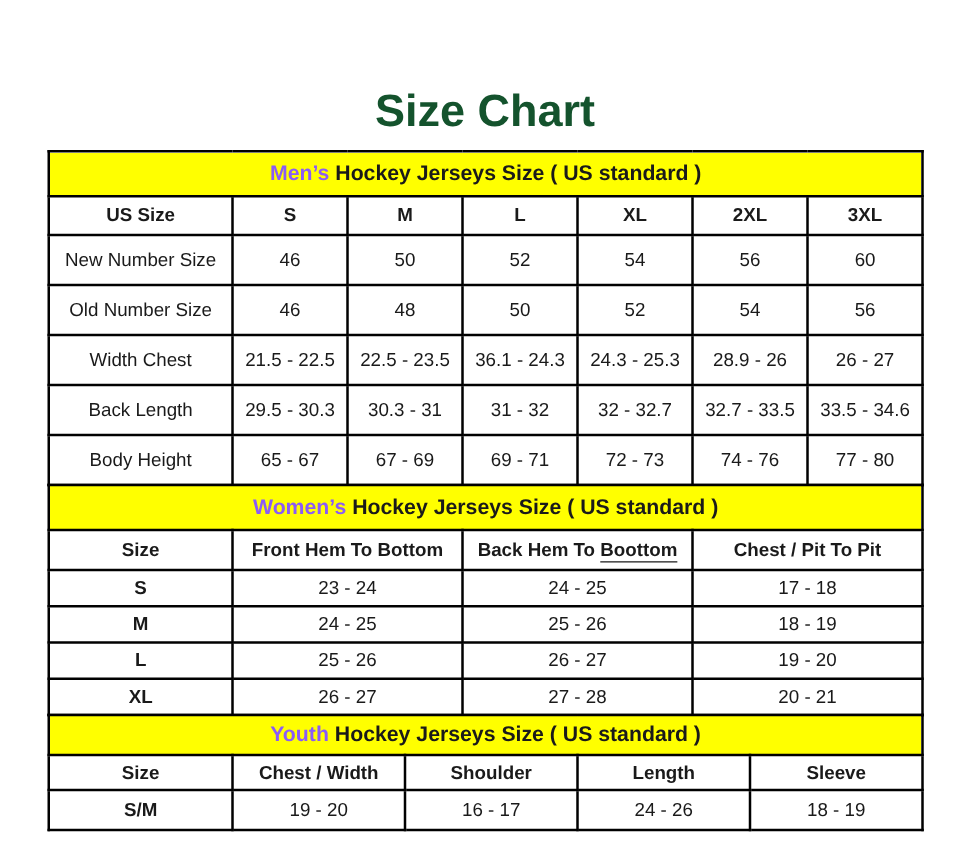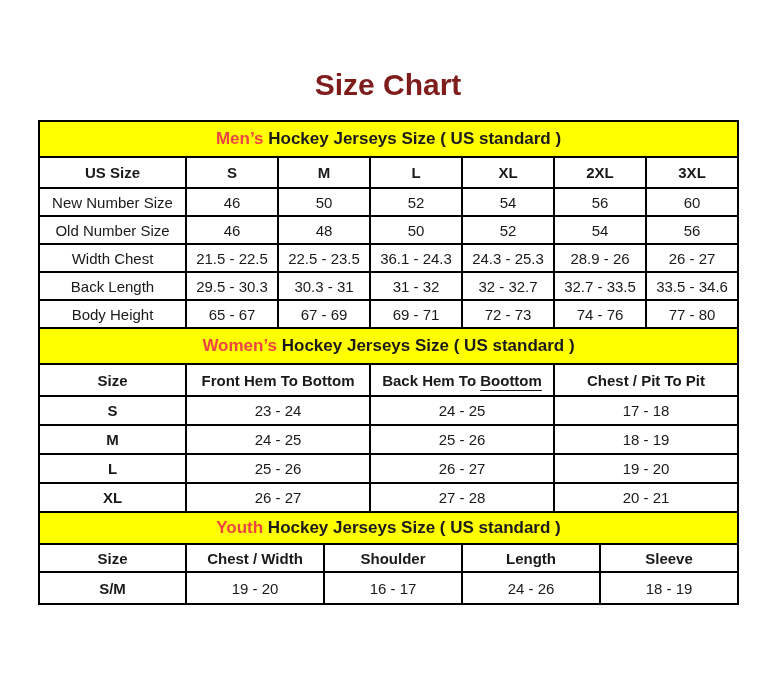--- a/index.html
+++ b/index.html
@@ -8,23 +8,23 @@
     background: #ffffff;
     font-family: "Liberation Sans", "DejaVu Sans", sans-serif;
     color: #1a1a1a;
     overflow: hidden;
     position: relative;
   }
   .page-title {
     position: absolute;
     top: 68px; left: 0; right: 0;
     text-align: center;
-    font-size: 30px;
+    font-size: 36px;
     font-weight: bold;
-    color: #7f1d1d;
+    color: #14532d;
     letter-spacing: 0px;
   }
   .chart-wrap {
     position: absolute;
     left: 38px; top: 120px;
     width: 699px;
   }
   table {
     width: 699px;
     border-collapse: collapse;
@@ -39,38 +39,38 @@
     padding: 0 2px;
     overflow: hidden;
     white-space: nowrap;
   }
   th { font-weight: bold; }
   td.band {
     background: #ffff00;
     font-size: 17px;
     font-weight: bold;
   }
-  .hl { color: #ef4444; }
+  .hl { color: #8b5cf6; }
   .squiggle {
     text-decoration-line: underline;
     text-decoration-style: wavy;
     text-decoration-color: #c00000;
     text-decoration-thickness: 1px;
     text-underline-offset: 4px;
     text-decoration: underline;
   }
   
   col.c-label { width: 147px; }
   col.c-mens  { width: 92px; }
   col.c-wom   { width: 184px; }
   col.c-youth { width: 138px; }
   
   .mens  tr.band-row { height: 36px; }
   .mens  tr.head-row { height: 31px; }
-  .mens  tr.data-row { height: 28px; }
+  .mens  tr.data-row { height: 40px; }
   .womens tr.band-row { height: 36px; margin-top: 28px; }
   .womens tr.head-row { height: 32px; }
   .womens tr.data-row { height: 29px; }
   .youth tr.band-row { height: 32px; }
   .youth tr.head-row { height: 28px; }
   .youth tr.data-row { height: 32px; }
   
   .mens td.rlabel { font-weight: normal; }
   .womens td.rlabel, .youth td.rlabel { font-weight: bold; }
 </style>

